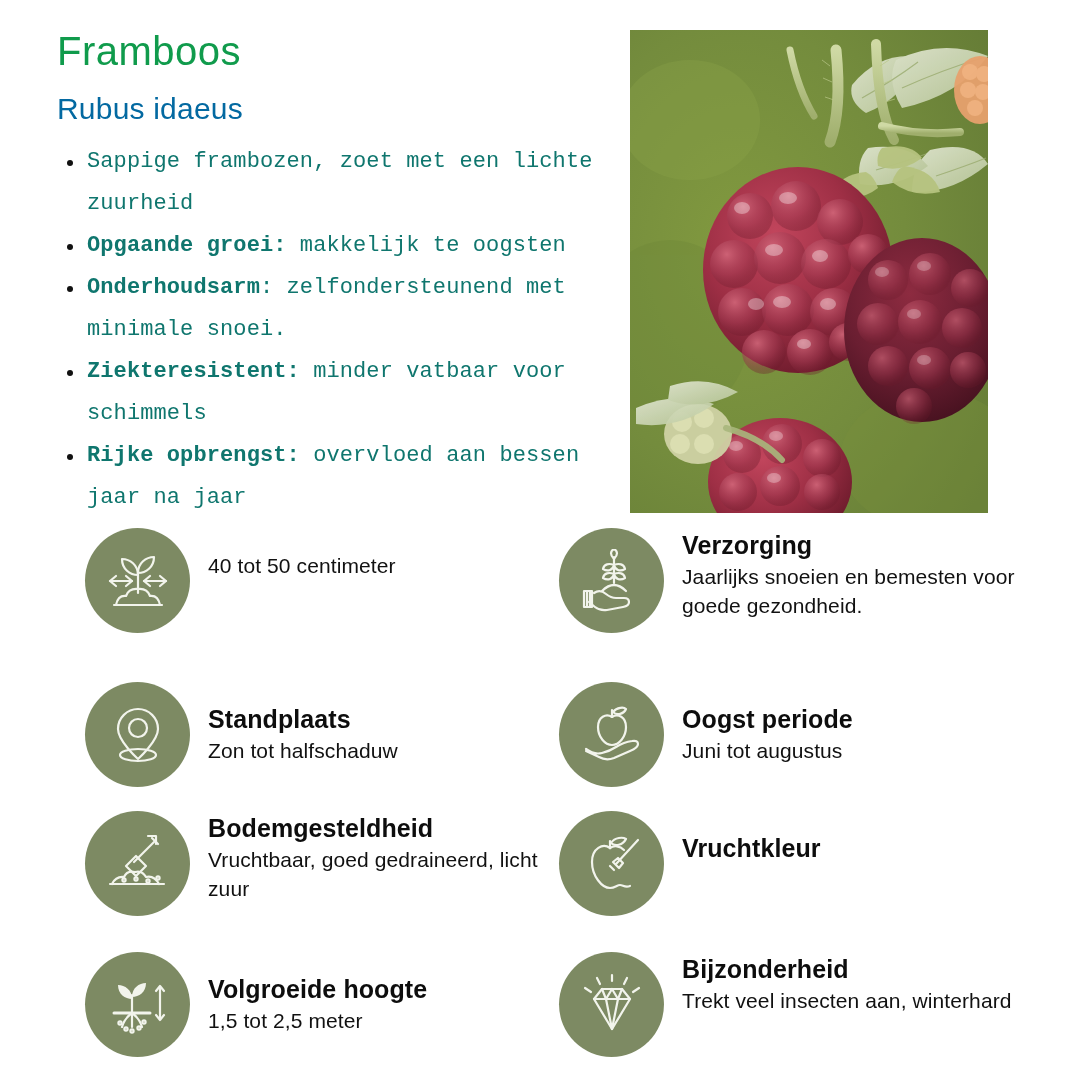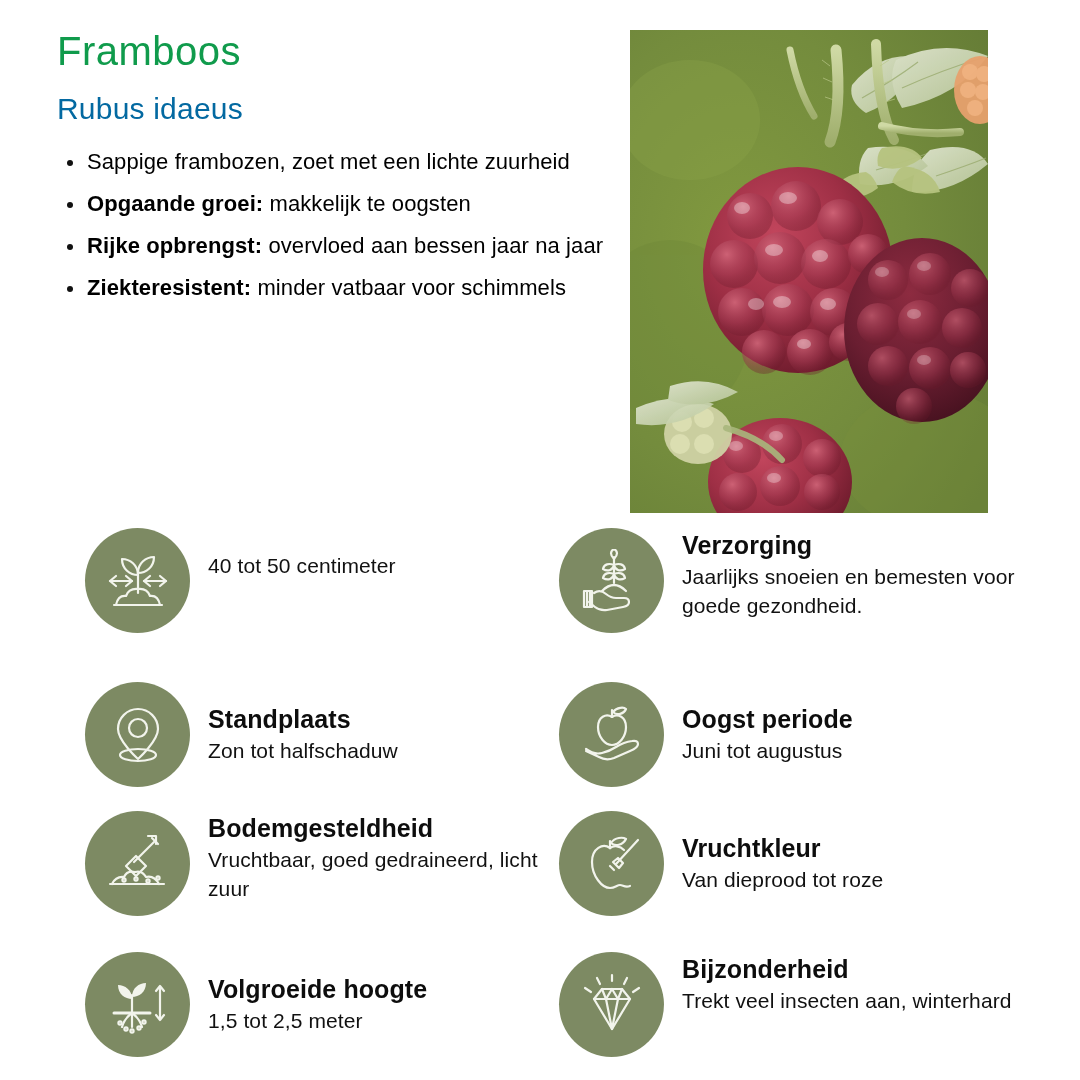--- a/index.html
+++ b/index.html
@@ -34,22 +34,23 @@
 
   .feature-list{
     margin-top:14px;
     list-style:none;
   }
   .feature-list li{
     position:relative;
     padding-left:30px;
     font-size:22px;
     line-height:42px;
-    color:#000000;
+    color:#0f766e;
     letter-spacing:0.1px;
+    font-family:Liberation Mono, monospace;
   }
   .feature-list li::before{
     content:"";
     position:absolute;
     left:10px; top:19px;
     width:6px; height:6px;
     border-radius:50%;
     background:#111111;
   }
   .feature-list b{ font-weight:700; }
@@ -128,24 +129,27 @@
   <div class="plant-latin">Rubus idaeus</div>
 
   <ul class="feature-list">
     <li>
       <b></b><span>Sappige frambozen, zoet met een lichte zuurheid</span>
     </li>
     <li>
       <b>Opgaande groei:</b><span> makkelijk te oogsten</span>
     </li>
     <li>
-      <b>Rijke opbrengst:</b><span> overvloed aan bessen jaar na jaar</span>
+      <b>Onderhoudsarm</b><span>: zelfondersteunend met minimale snoei.</span>
     </li>
     <li>
       <b>Ziekteresistent:</b><span> minder vatbaar voor schimmels</span>
+    </li>
+    <li>
+      <b>Rijke opbrengst:</b><span> overvloed aan bessen jaar na jaar</span>
     </li>
   </ul>
 </div>
 
 <div class="photo">
   <svg viewBox="0 0 358 483" preserveAspectRatio="none" aria-hidden="true">
     <defs>
       <radialGradient id="bgG" cx="30%" cy="45%" r="85%">
         <stop offset="0%" stop-color="#81993f"></stop>
         <stop offset="55%" stop-color="#748c3d"></stop>
@@ -453,21 +457,20 @@
           <path d="M30 16 C34 13 40 14 44 18"></path>
           <path d="M30 16 V9"></path>
           <path d="M31 11 C35 5 43 5 46 7 C43 13 35 15 31 11Z"></path>
           <path d="M58 8 L36 32"></path>
           <path d="M33 30 l6 6 l4 -5 l-5 -5 z"></path>
           <path d="M30 34 l4 4"></path>
         </svg>
       </div>
       <div class="info-text">
         <div class="info-title">Vruchtkleur</div>
-        <div class="info-desc">Van dieprood tot roze</div>
       </div>
     </div>
 
     <div class="info-item row-4">
       <div class="info-badge">
         <svg viewBox="0 0 64 64" fill="none" stroke="#f2f4ec" stroke-width="2.2" stroke-linecap="round" stroke-linejoin="round">
           <path d="M14 26 L22 16 H42 L50 26 L32 56 Z"></path>
           <path d="M14 26 H50"></path>
           <path d="M22 16 L26 26 L32 56"></path>
           <path d="M42 16 L38 26 L32 56"></path>

